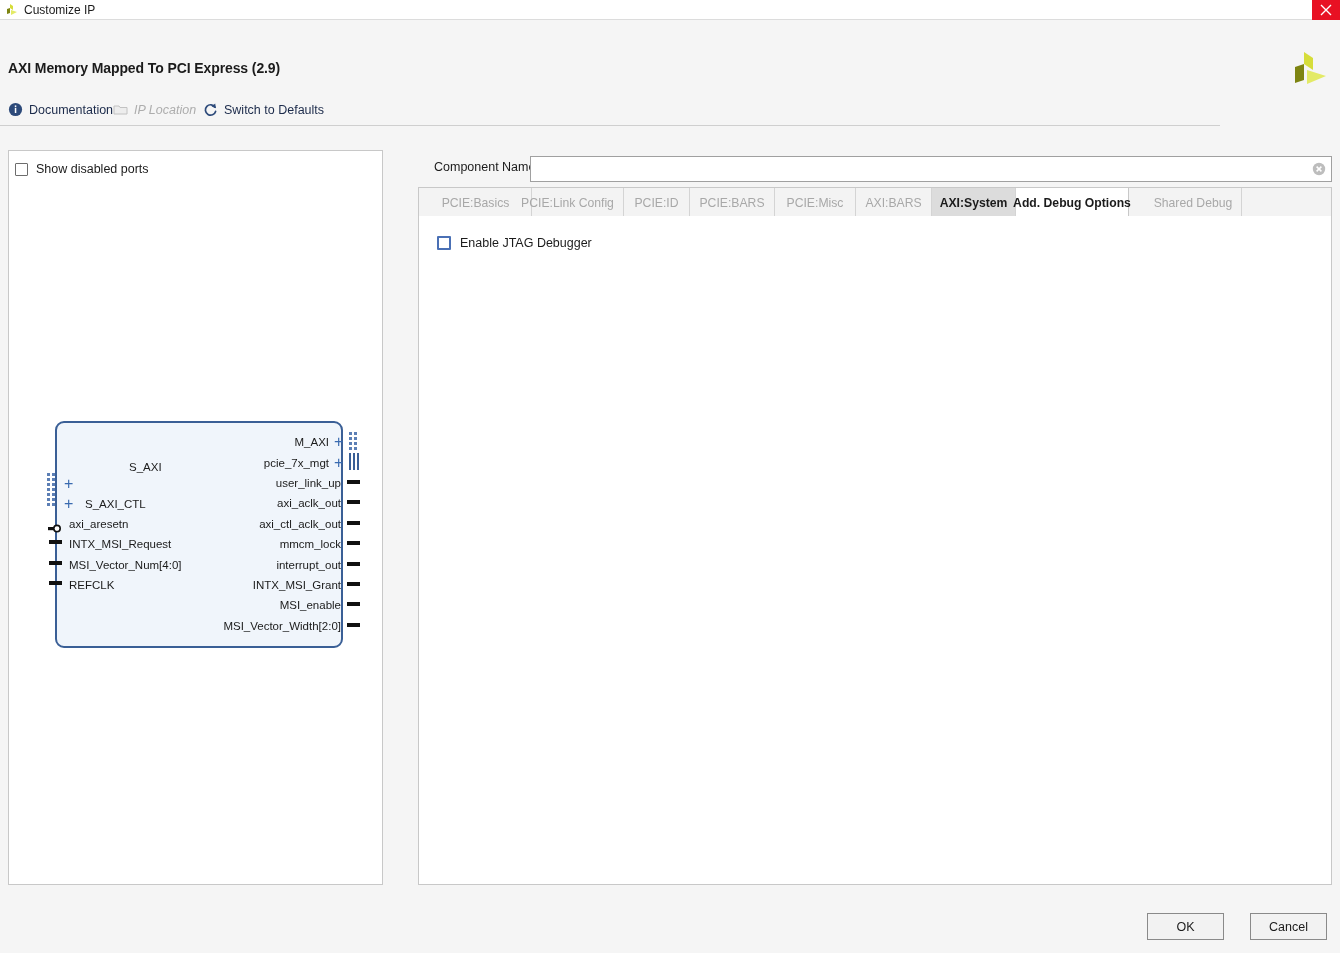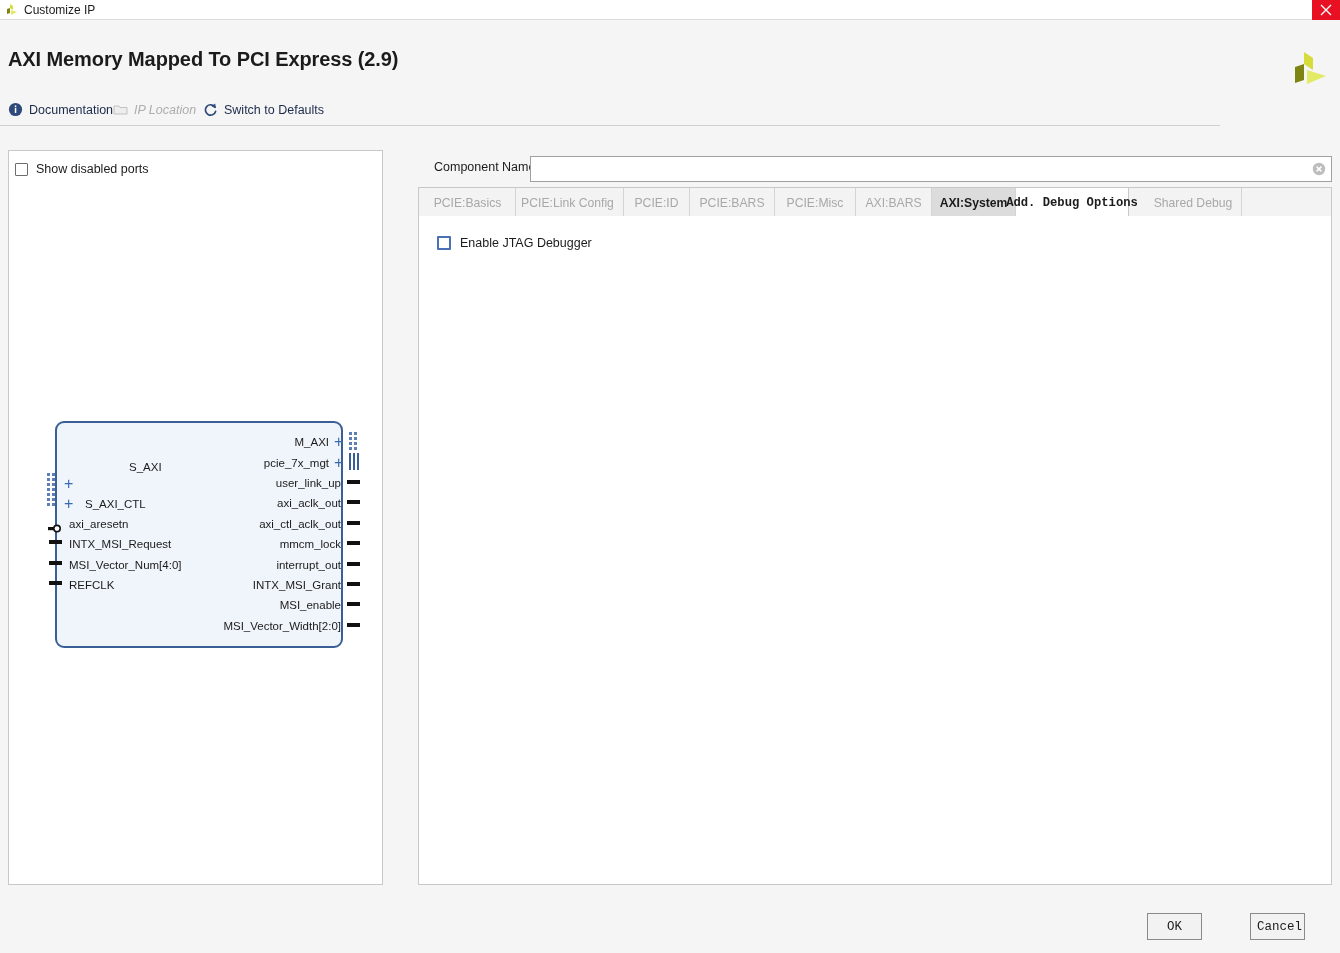--- a/index.html
+++ b/index.html
@@ -29,22 +29,22 @@
     background: #e81123; cursor: pointer;
   }
   #close-btn svg { position: absolute; left: 8px; top: 4px; }
 
   
   #header {
     position: absolute; left: 0; top: 20px; width: 1340px; height: 73px;
     background: #f5f5f5;
   }
   #page-title {
-    position: absolute; left: 8px; top: 28px;
-    font-size: 20px; font-weight: bold; color: #1b1b1b;
+    position: absolute; left: 8px; top: 40px;
+    font-size: 14px; font-weight: bold; color: #1b1b1b;
     letter-spacing: -0.1px;
   }
   #xilinx-logo { position: absolute; right: 10px; top: 30px; width: 40px; height: 36px; }
 
   
   #toolbar {
     position: absolute; left: 0; top: 93px; width: 1220px; height: 33px;
     background: #f5f5f5;
     border-bottom: 1px solid #cfcfcf;
   }
@@ -151,23 +151,23 @@
   }
   #jtag-row {
     position: absolute; left: 18px; top: 20px;
     display: flex; align-items: center; gap: 9px; cursor: pointer;
   }
   #jtag-row .lbl { font-size: 12.5px; color: #1b1b1b; }
 
   
   #footer { position: absolute; left: 0; top: 885px; width: 1340px; height: 68px; background: #f5f5f5; }
   .dlg-btn {
-    position: absolute; top: 28px; height: 27px; width: 55px;
+    position: absolute; top: 28px; height: 27px; width: 77px;
     background: #f2f2f2; border: 1px solid #8a8a8a;
-    font-family: Liberation Mono, monospace; font-size: 12.5px; color: #1b1b1b;
+    font-family: Liberation Sans, sans-serif; font-size: 12.5px; color: #1b1b1b;
     cursor: pointer;
   }
   #ok-btn { left: 1147px; }
   #cancel-btn { left: 1250px; }
 </style>
 </head>
 <body>
 
 <div id="titlebar">
   <span class="tb-icon">
@@ -335,28 +335,28 @@
       <span id="comp-clear">
         <svg width="14" height="14" viewBox="0 0 14 14">
           <circle cx="7" cy="7" r="6.2" fill="#bdbdbd"></circle>
           <path d="M4.6 4.6 L9.4 9.4 M9.4 4.6 L4.6 9.4" stroke="#ffffff" stroke-width="1.5"></path>
         </svg>
       </span>
     </div>
   </div>
 
   <div id="tabstrip">
-    <div class="tab" style="left:1px; width:96px;">PCIE:Basics</div>
+    <div class="tab" style="left:1px; width:112px;">PCIE:Basics</div>
     <div class="tab" style="left:93px; width:112px;">PCIE:Link Config</div>
     <div class="tab" style="left:205px; width:66px;">PCIE:ID</div>
     <div class="tab" style="left:271px; width:85px;">PCIE:BARS</div>
     <div class="tab" style="left:356px; width:81px;">PCIE:Misc</div>
     <div class="tab" style="left:437px; width:76px;">AXI:BARS</div>
     <div class="tab visited" style="left:513px; width:84px;">AXI:System</div>
-    <div class="tab active" style="left:597px; width:113px;font-family:Liberation Mono, monospace;">Add. Debug Options</div>
+    <div class="tab active" style="left:597px; width:113px;">Add. Debug Options</div>
     <div class="tab" style="left:726px; width:97px;">Shared Debug</div>
   </div>
 
   <div id="tabpane">
     <div id="jtag-row">
       <span class="cb blue"></span>
       <span class="lbl">Enable JTAG Debugger</span>
     </div>
   </div>
 </div>

